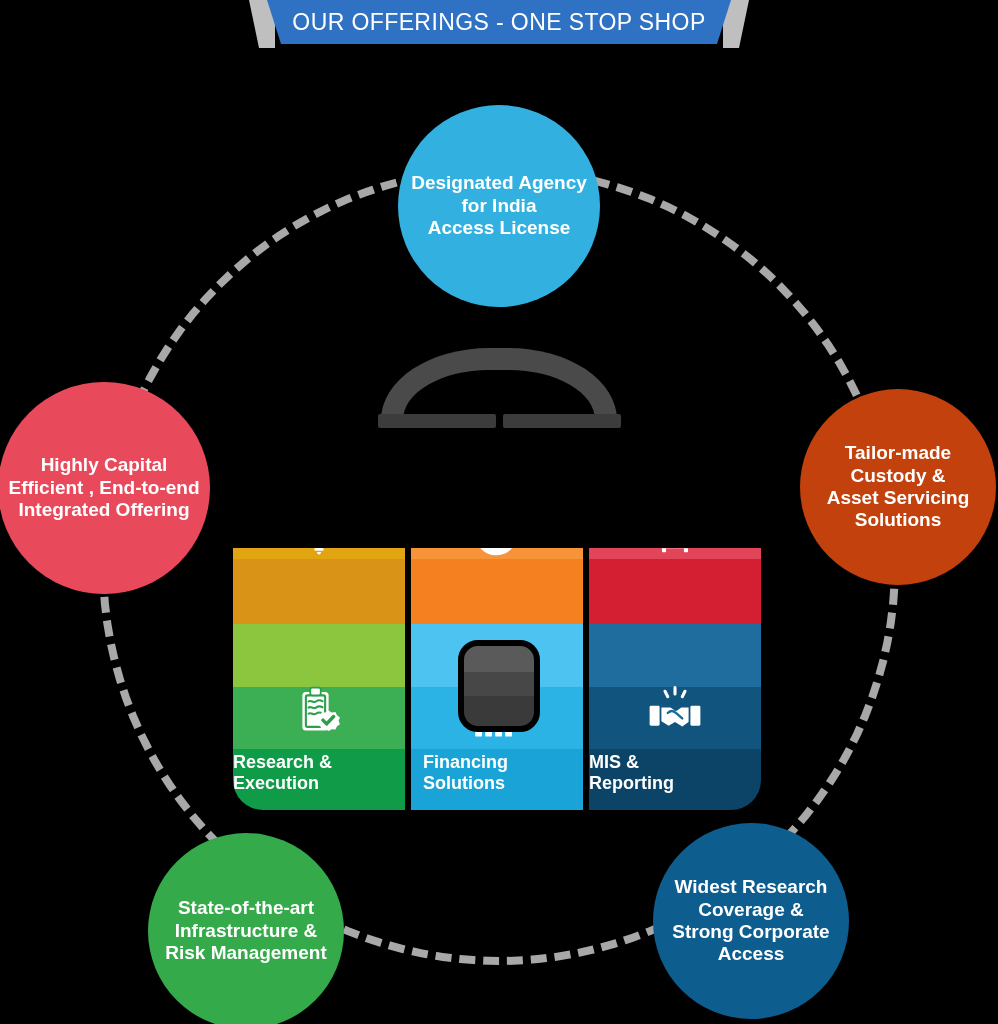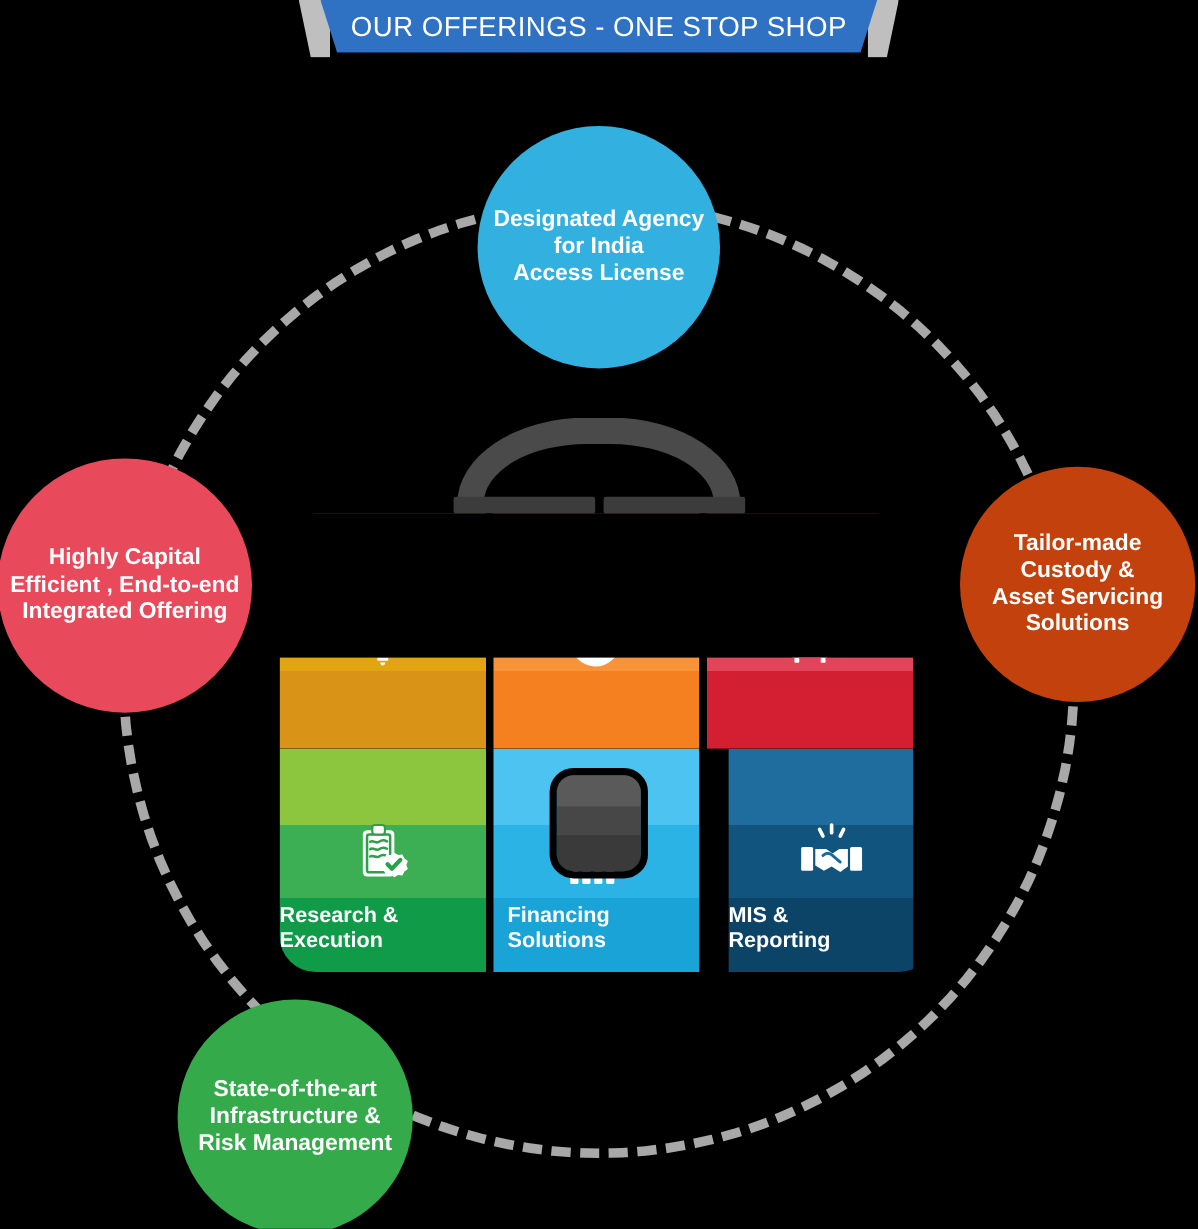--- a/index.html
+++ b/index.html
@@ -60,21 +60,21 @@
   .top-cell{top:0;height:196px;}
   .top-cell .lbl{top:17px;}
   .top-cell .ico{top:78px;}
   
   .bot-cell{top:196px;height:186px;}
 
   
   .col.c1 .top-cell{border-top-left-radius:30px;}
   .col.c3 .top-cell{border-top-right-radius:30px;}
   .col.c1 .bot-cell{border-bottom-left-radius:30px;}
-  .col.c3 .bot-cell{border-bottom-right-radius:30px;margin-left:18px;}
+  .col.c3 .bot-cell{border-bottom-right-radius:30px;}
 
   
   .sweep{position:absolute;left:-8px;width:548px;height:120px;background:#000;z-index:4;
          pointer-events:none;}
 
   .clasp{position:absolute;left:225px;top:212px;width:82px;height:92px;border-radius:20px;
          background:linear-gradient(180deg,#5a5a5a 0%,#5a5a5a 32%,#474747 33%,#474747 62%,#3a3a3a 63%,#3a3a3a 100%);
          border:6px solid #000;box-sizing:border-box;z-index:6;}
 
   .gap{position:absolute;top:0;width:6px;height:382px;background:#000;z-index:5;}
@@ -100,20 +100,23 @@
     <span>Designated Agency<br>for India<br>Access License</span>
   </div>
   <div class="bubble" id="bub-left">
     <span>Highly Capital<br>Efficient , End-to-end<br>Integrated Offering</span>
   </div>
   <div class="bubble" id="bub-right">
     <span>Tailor-made<br>Custody &amp;<br>Asset Servicing<br>Solutions</span>
   </div>
   <div class="bubble" id="bub-bl">
     <span>State-of-the-art<br>Infrastructure &amp;<br>Risk Management</span>
+  </div>
+  <div class="bubble" id="bub-br">
+    <span>Widest Research<br>Coverage &amp;<br>Strong Corporate<br>Access</span>
   </div>
 
   <div class="case">
     <div class="handle"></div>
     <div class="handle-foot l"></div>
     <div class="handle-foot r"></div>
 
     <div class="body">
 
       <div class="col c1">

